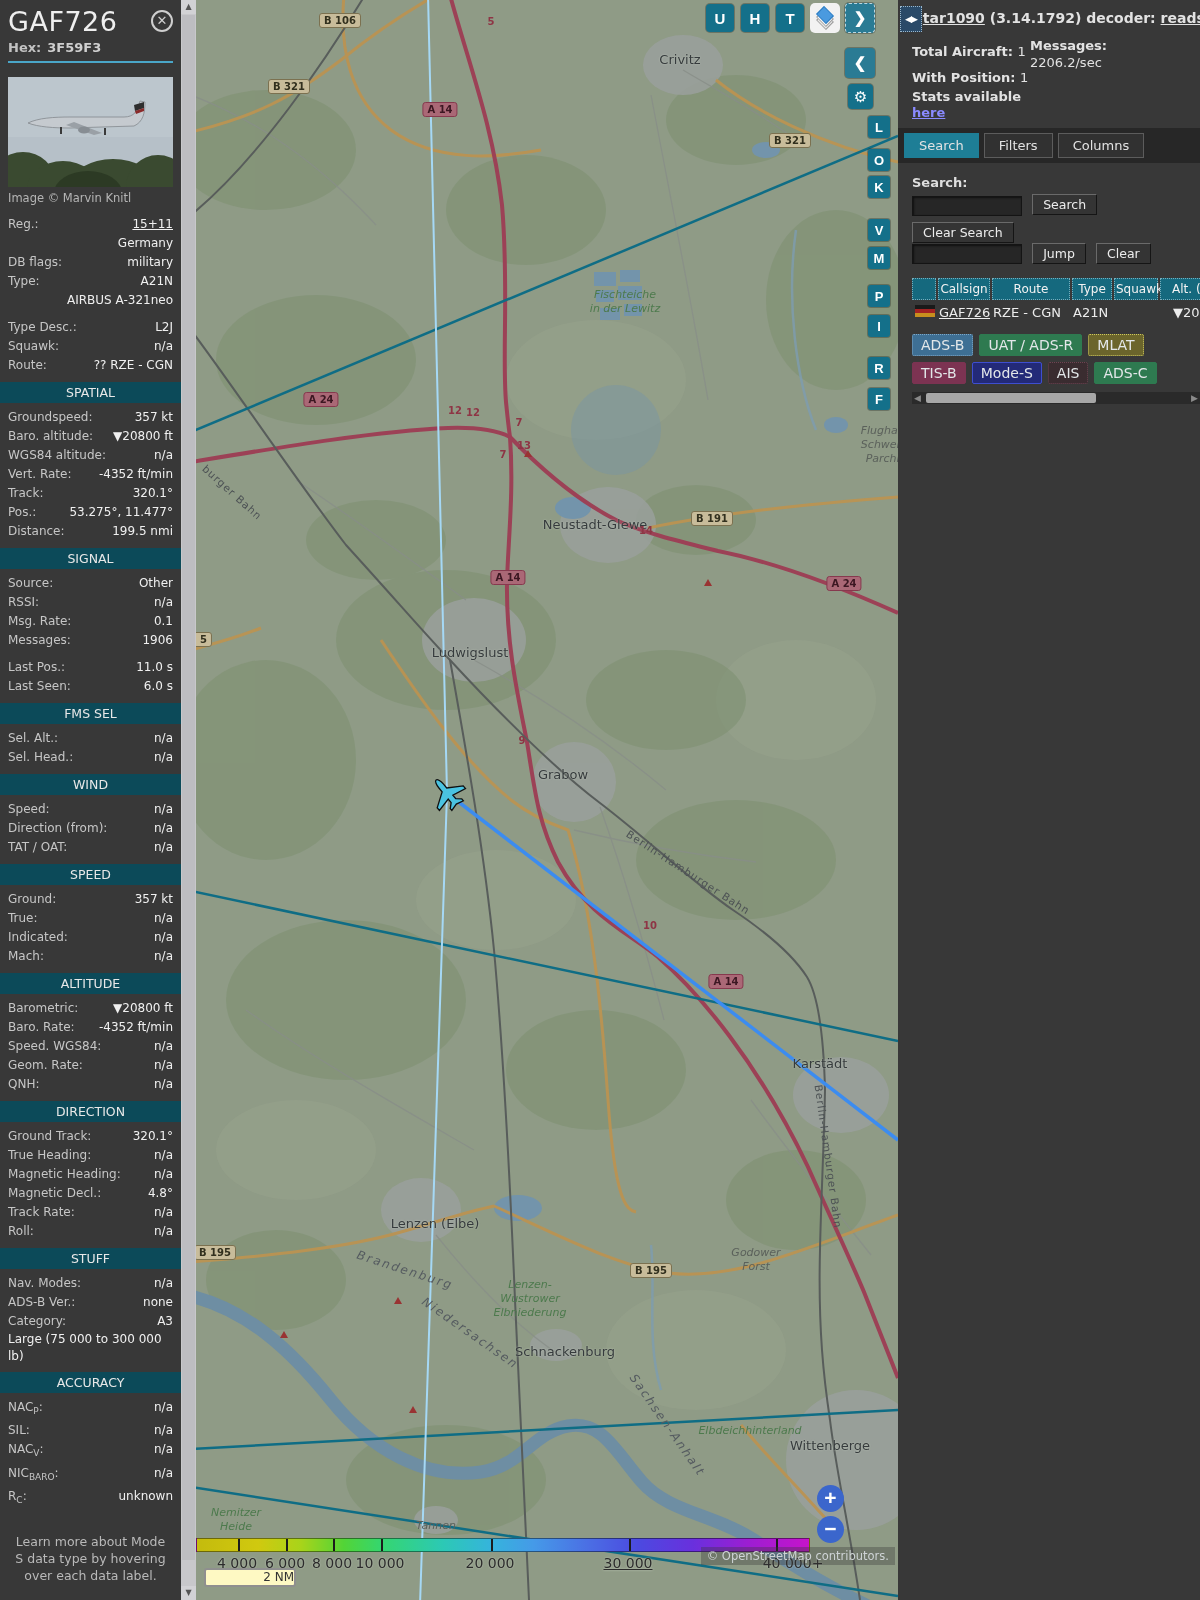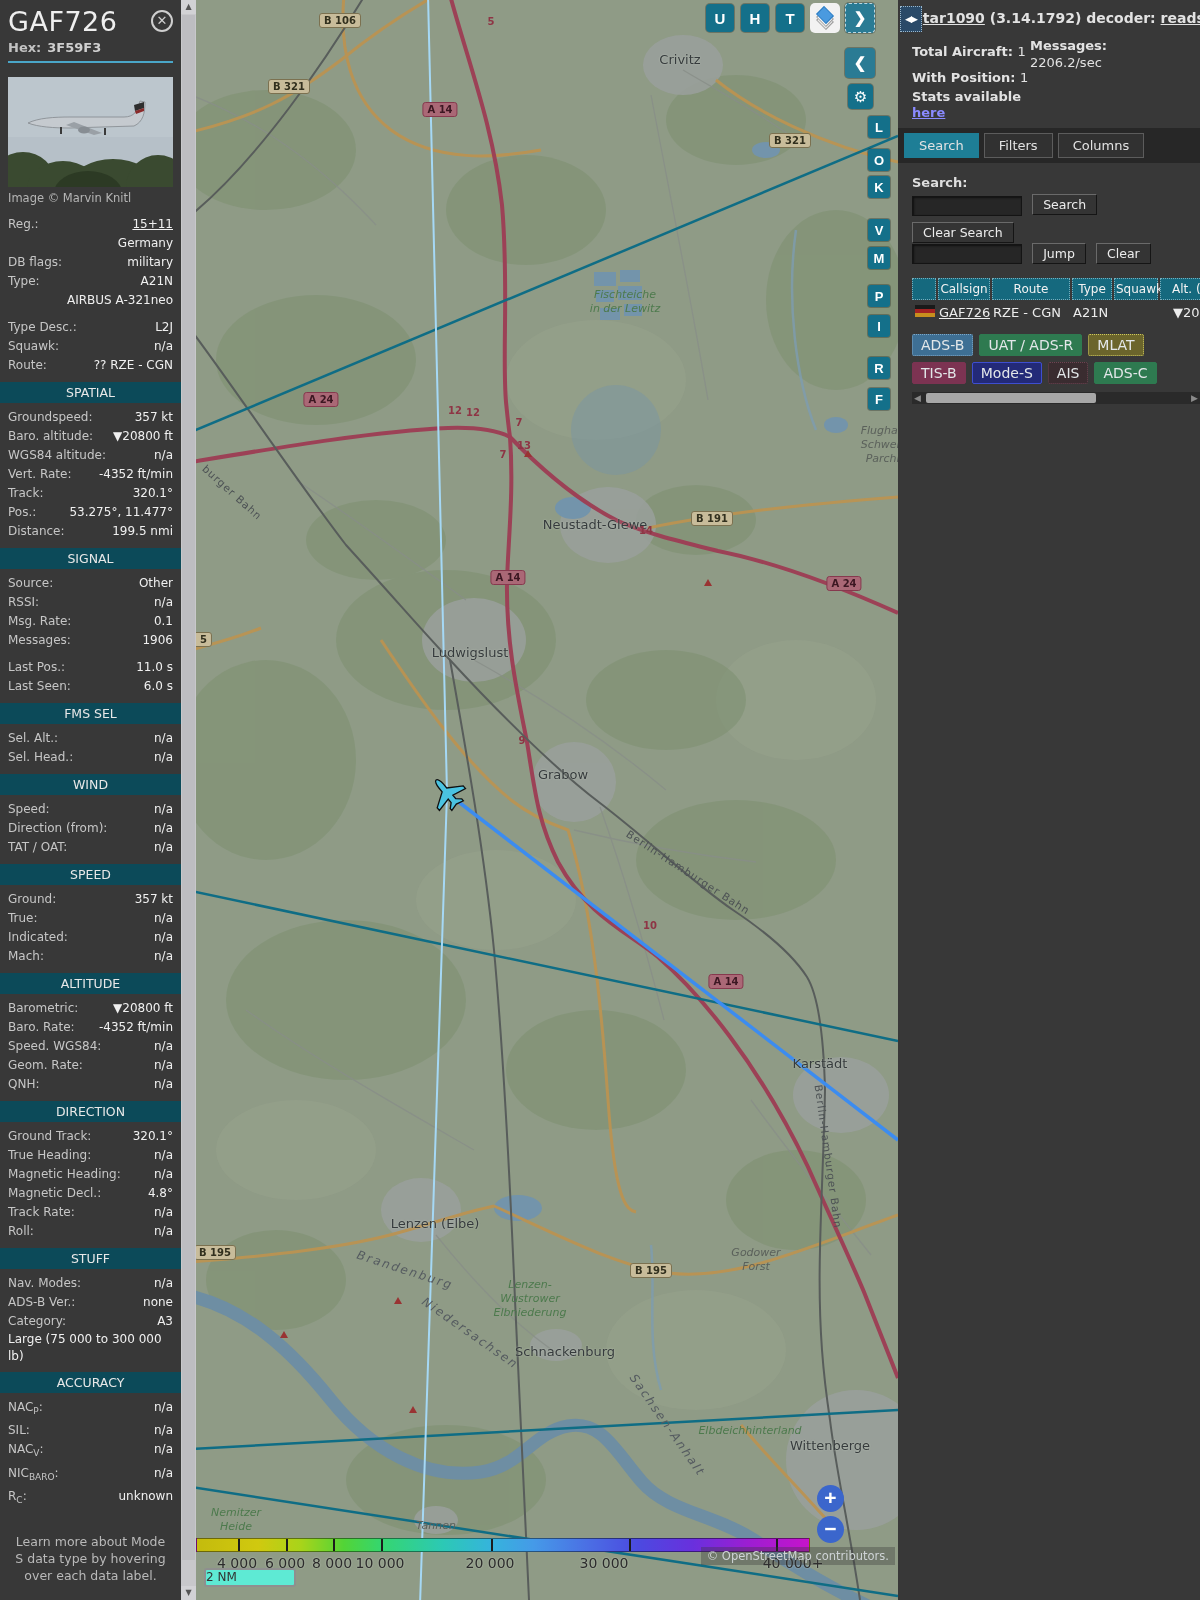--- a/index.html
+++ b/index.html
@@ -63,22 +63,22 @@
   .collapsebtn{left:649px;top:48px;width:30px;height:30px;background:#2a7b94;}
   .gearbtn{left:652px;top:84px;width:25px;height:25px;font-size:15px;font-weight:normal;}
   .legendbar{position:absolute;left:0;top:1538px;width:614px;height:14px;
     border:1px solid rgba(0,0,0,.45);
     background:linear-gradient(to right,#c4bb0d 0%,#d0c90f 10%,#a8d41a 17%,#52d437 24%,
       #35d66e 30%,#2cc9b4 40%,#35b4dc 48%,#459ae8 55%,#4b6ee4 64%,#4b4ae0 72%,
       #6930dd 81%,#9c1ed2 90%,#c614cb 100%);}
   .ltick{position:absolute;top:0;width:2px;height:12px;background:#1c1c1c;}
   .llab{position:absolute;top:1555px;transform:translateX(-50%);font-size:14px;color:#2b2b2b;
     text-shadow:0 0 2px rgba(205,212,200,.8);white-space:nowrap;}
-  .scalebox{position:absolute;left:8px;top:1568px;width:92px;height:19px;background:#5eead4;
-    border:2px solid #8f8f8f;border-radius:3px;color:#333;font-size:12px;text-align:left;
+  .scalebox{position:absolute;left:8px;top:1568px;width:92px;height:19px;background:#fef9c3;
+    border:2px solid #8f8f8f;border-radius:3px;color:#333;font-size:12px;text-align:right;
     line-height:15px;}
   .zbtn{position:absolute;left:621px;width:27px;height:27px;border-radius:50%;background:#3b66cc;
     color:#fff;font-size:21px;font-weight:bold;text-align:center;line-height:25px;cursor:pointer;
     font-family:"Liberation Sans",sans-serif;}
   .attrib{position:absolute;right:3px;top:1547px;background:rgba(55,55,55,.35);color:#ced3d5;
     font-size:11.5px;padding:2px 6px;white-space:nowrap;}
   .plane{position:absolute;left:229px;top:771px;width:44px;height:44px;cursor:pointer;}
 
   
   .panel{position:absolute;left:898px;top:0;width:302px;height:1600px;background:#383838;
@@ -584,21 +584,21 @@
       <div class="ltick" style="left: 294px;"></div>
       <div class="ltick" style="left: 432px;"></div>
       <div class="ltick" style="left: 579px;"></div>
     </div>
   <div>
       <div class="llab" style="left: 41px;">4 000</div>
       <div class="llab" style="left: 89px;">6 000</div>
       <div class="llab" style="left: 136px;">8 000</div>
       <div class="llab" style="left: 184px;">10 000</div>
       <div class="llab" style="left: 294px;">20 000</div>
-      <div class="llab" style="left: 408px;">30 000</div>
+      <div class="llab" style="left: 432px; text-decoration: underline;">30 000</div>
       <div class="llab" style="left: 557px; margin-left: 40px;">40 000+</div>
     </div>
   <div class="scalebox">2 NM</div>
   <div class="zbtn" style="top:1485px;">+</div>
   <div class="zbtn" style="top:1516px;">−</div>
   <div class="attrib">© OpenStreetMap contributors.</div>
 </div>
 
 <div class="panel">
   <div class="p-head">

